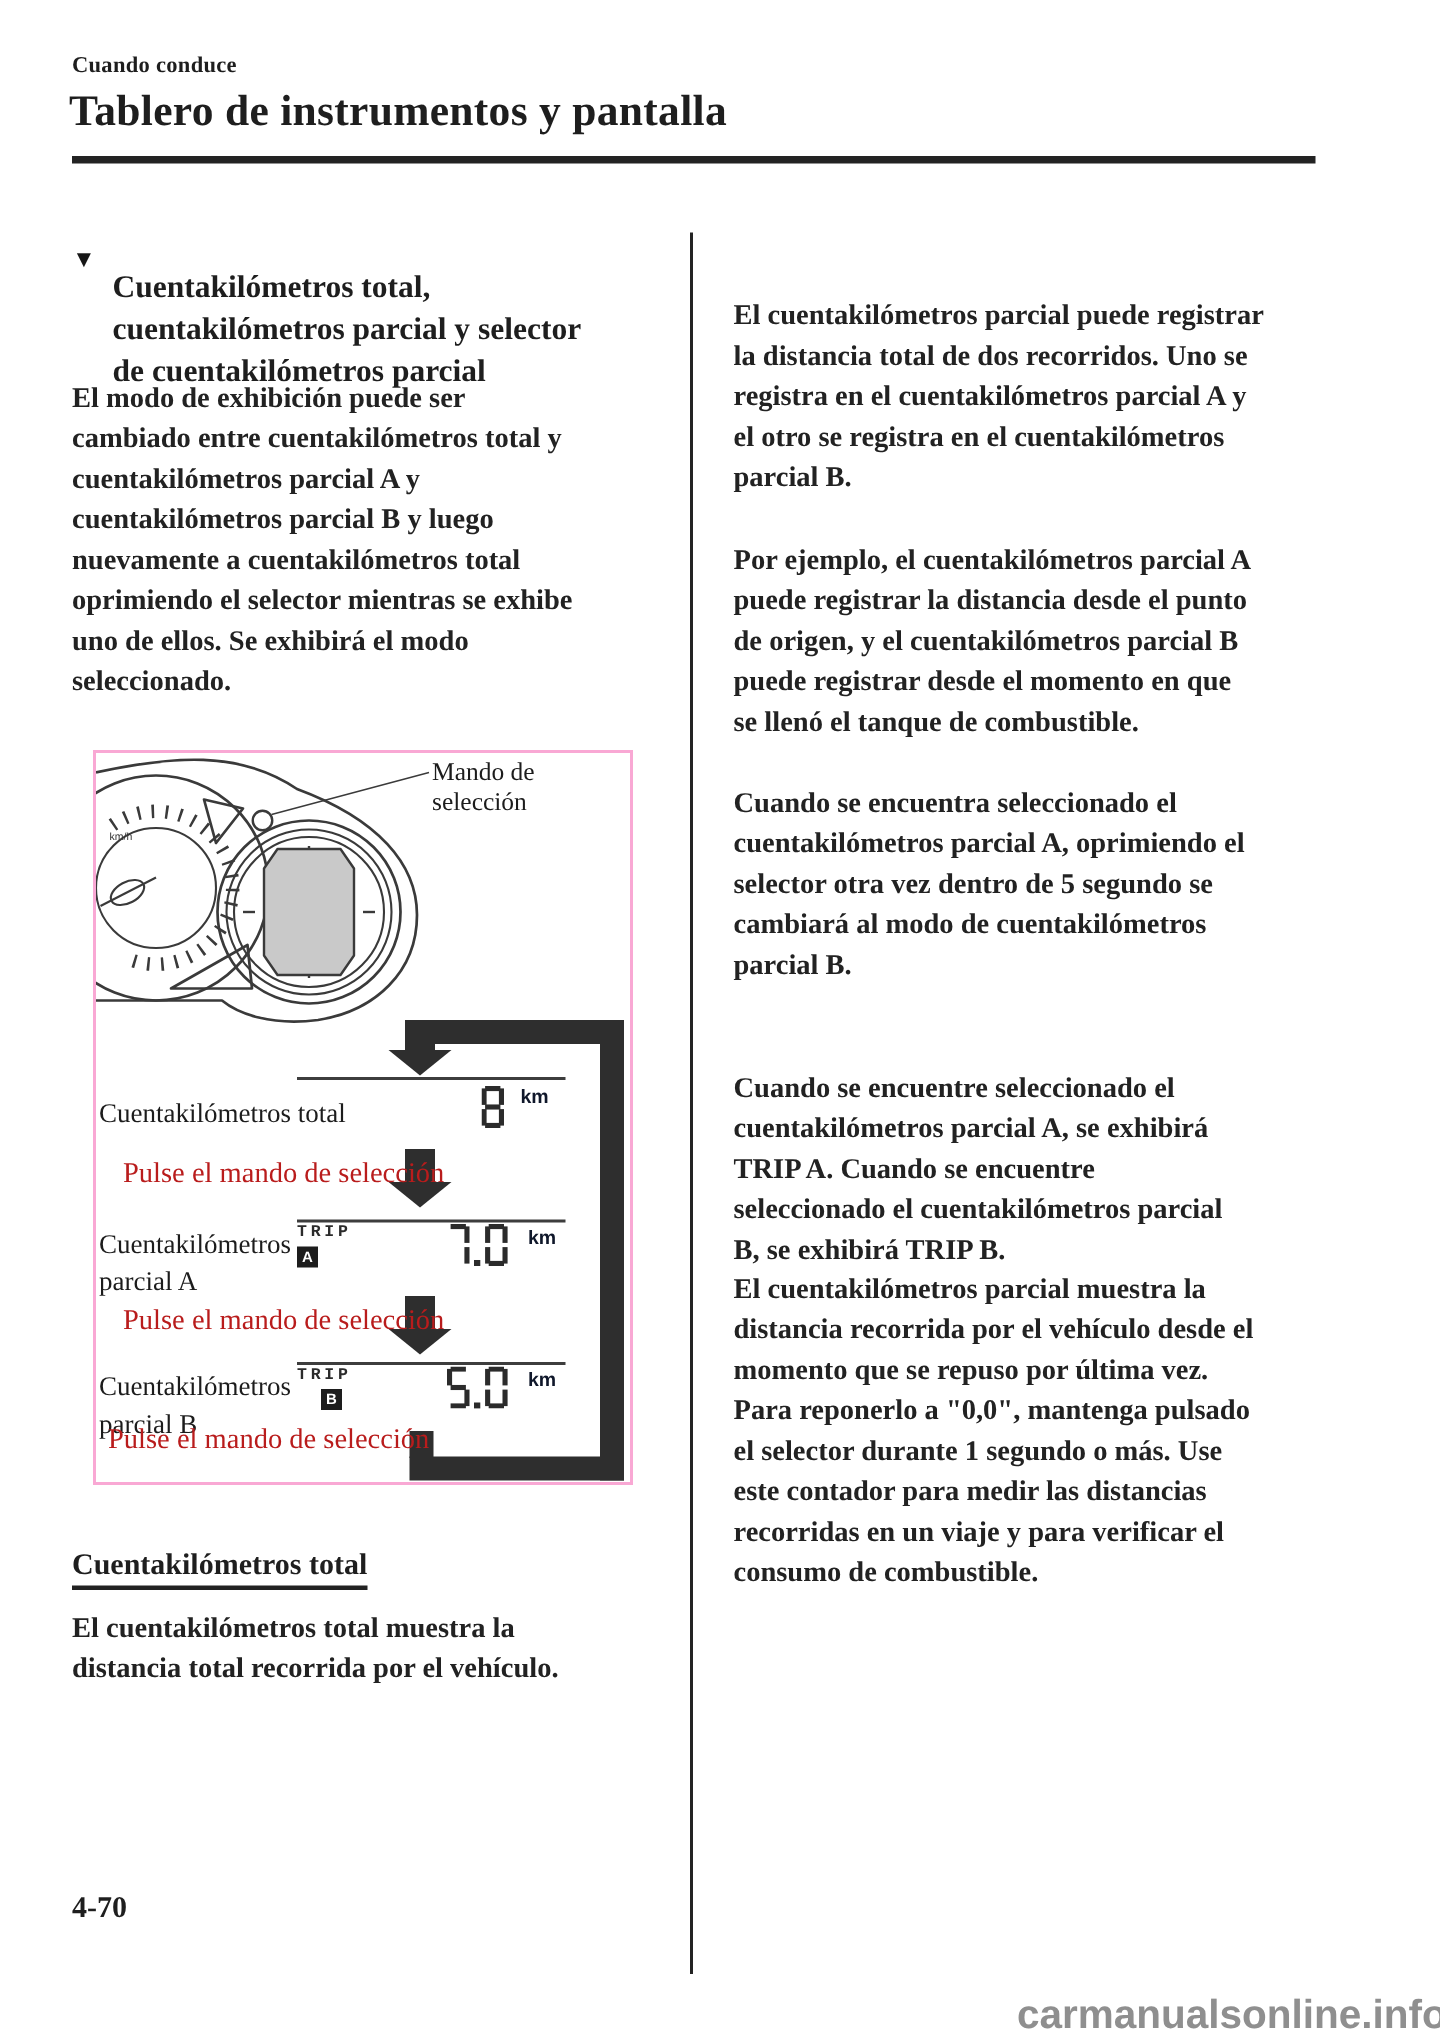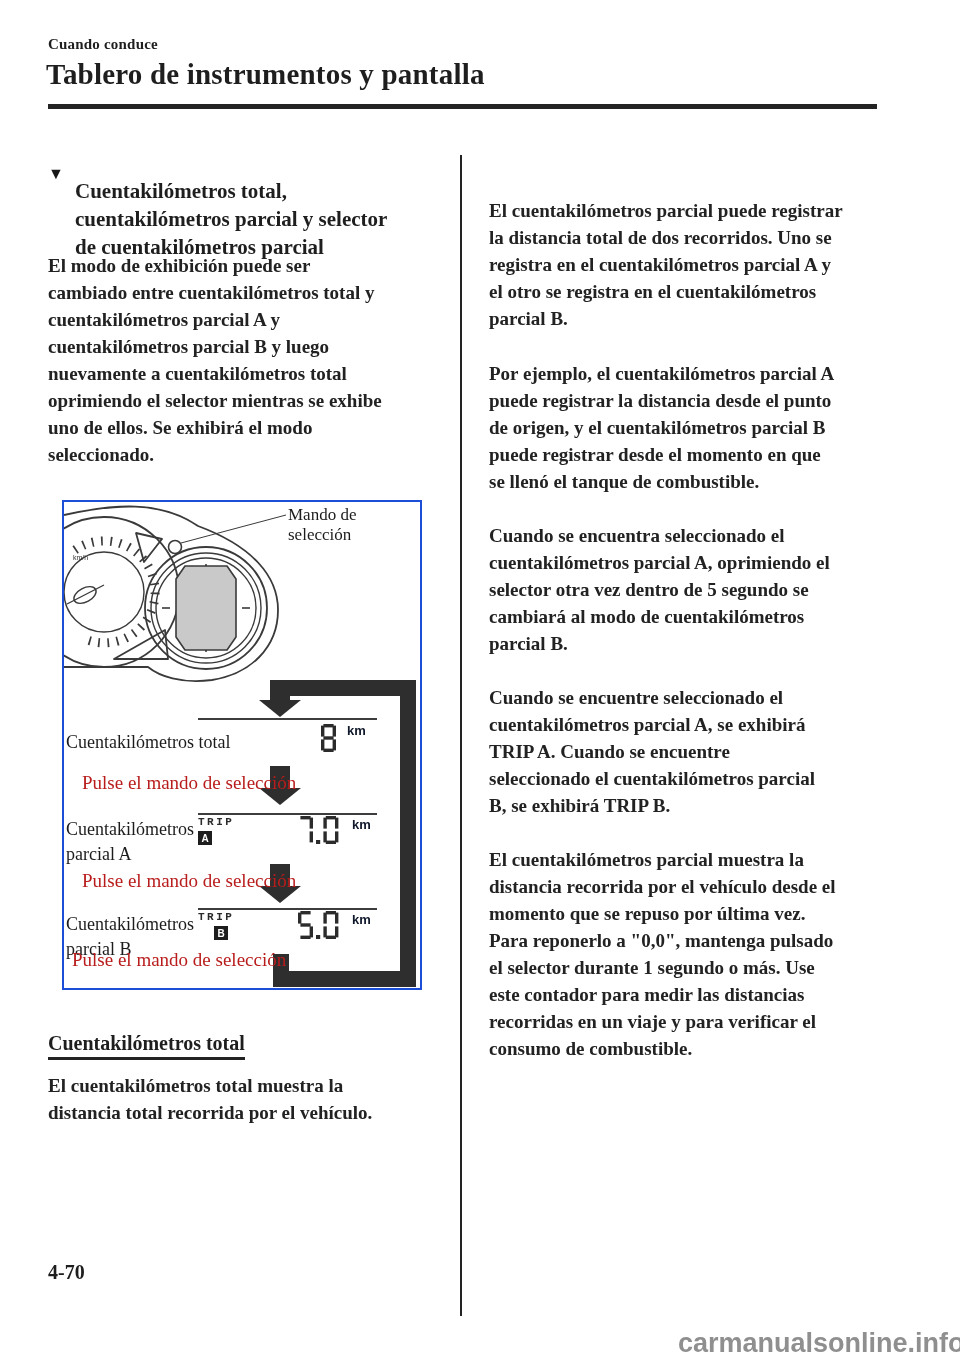--- a/index.html
+++ b/index.html
@@ -20,21 +20,21 @@
   .sec-heading{left:75px;top:159px;width:370px;font-size:21px;line-height:28px;font-weight:bold;margin-top:18px;}
   .body-text{font-size:19px;line-height:27px;font-weight:bold;color:#222;}
   .left-intro{left:48px;top:252px;width:410px;}
   .underlined-heading{font-size:20px;font-weight:bold;border-bottom:3px solid #222;padding-bottom:2px;display:inline-block;}
   .left-total-heading{left:48px;top:1032px;}
   .left-total-body{left:48px;top:1072px;width:410px;}
   
   .right-heading{left:489px;top:156px;}
   .rp{left:489px;top:0;width:440px;}
   
-  .figure-box{left:62px;top:500px;width:356px;height:486px;border:2px solid #1d4ed8;}
+  .figure-box{left:62px;top:500px;width:356px;height:486px;border:2px solid #f9a8d4;}
   .fig-label{position:absolute;font-size:18px;color:#1c1c1c;line-height:25px;}
   .fig-press{position:absolute;font-size:19px;color:#b91c1c;}
   .knob-label{position:absolute;left:224px;top:3px;font-size:17px;color:#1c1c1c;}
   .trip-word{position:absolute;font-family:Liberation Mono, monospace;font-size:11px;font-weight:bold;letter-spacing:2.5px;color:#2b2b2b;}
   .trip-box{position:absolute;width:14px;height:14px;background:#1d1d1d;color:#fff;
     font-family:"Liberation Sans",sans-serif;font-size:10px;font-weight:bold;
     display:flex;align-items:center;justify-content:center;}
   .lcd{position:absolute;}
   .lcd-unit{position:absolute;font-family:"Liberation Sans",sans-serif;font-size:13px;font-weight:bold;color:#0f172a;}
   .disp-line{position:absolute;left:134px;width:179px;height:2px;background:#3d3d3d;}
@@ -194,21 +194,21 @@
   <div class="abs body-text pre rp" style="top:360px;">Por ejemplo, el cuentakilómetros parcial A
 puede registrar la distancia desde el punto
 de origen, y el cuentakilómetros parcial B
 puede registrar desde el momento en que
 se llenó el tanque de combustible.</div>
   <div class="abs body-text pre rp" style="top:522px;">Cuando se encuentra seleccionado el
 cuentakilómetros parcial A, oprimiendo el
 selector otra vez dentro de 5 segundo se
 cambiará al modo de cuentakilómetros
 parcial B.</div>
-  <div class="abs body-text pre rp" style="top:684px;">Cuando se encuentre seleccionado el
+  <div class="abs body-text pre rp" style="top:712px;">Cuando se encuentre seleccionado el
 cuentakilómetros parcial A, se exhibirá
 TRIP A. Cuando se encuentre
 seleccionado el cuentakilómetros parcial
 B, se exhibirá TRIP B.</div>
   <div class="abs body-text pre rp" style="top:846px;">El cuentakilómetros parcial muestra la
 distancia recorrida por el vehículo desde el
 momento que se repuso por última vez.
 Para reponerlo a "0,0", mantenga pulsado
 el selector durante 1 segundo o más. Use
 este contador para medir las distancias

